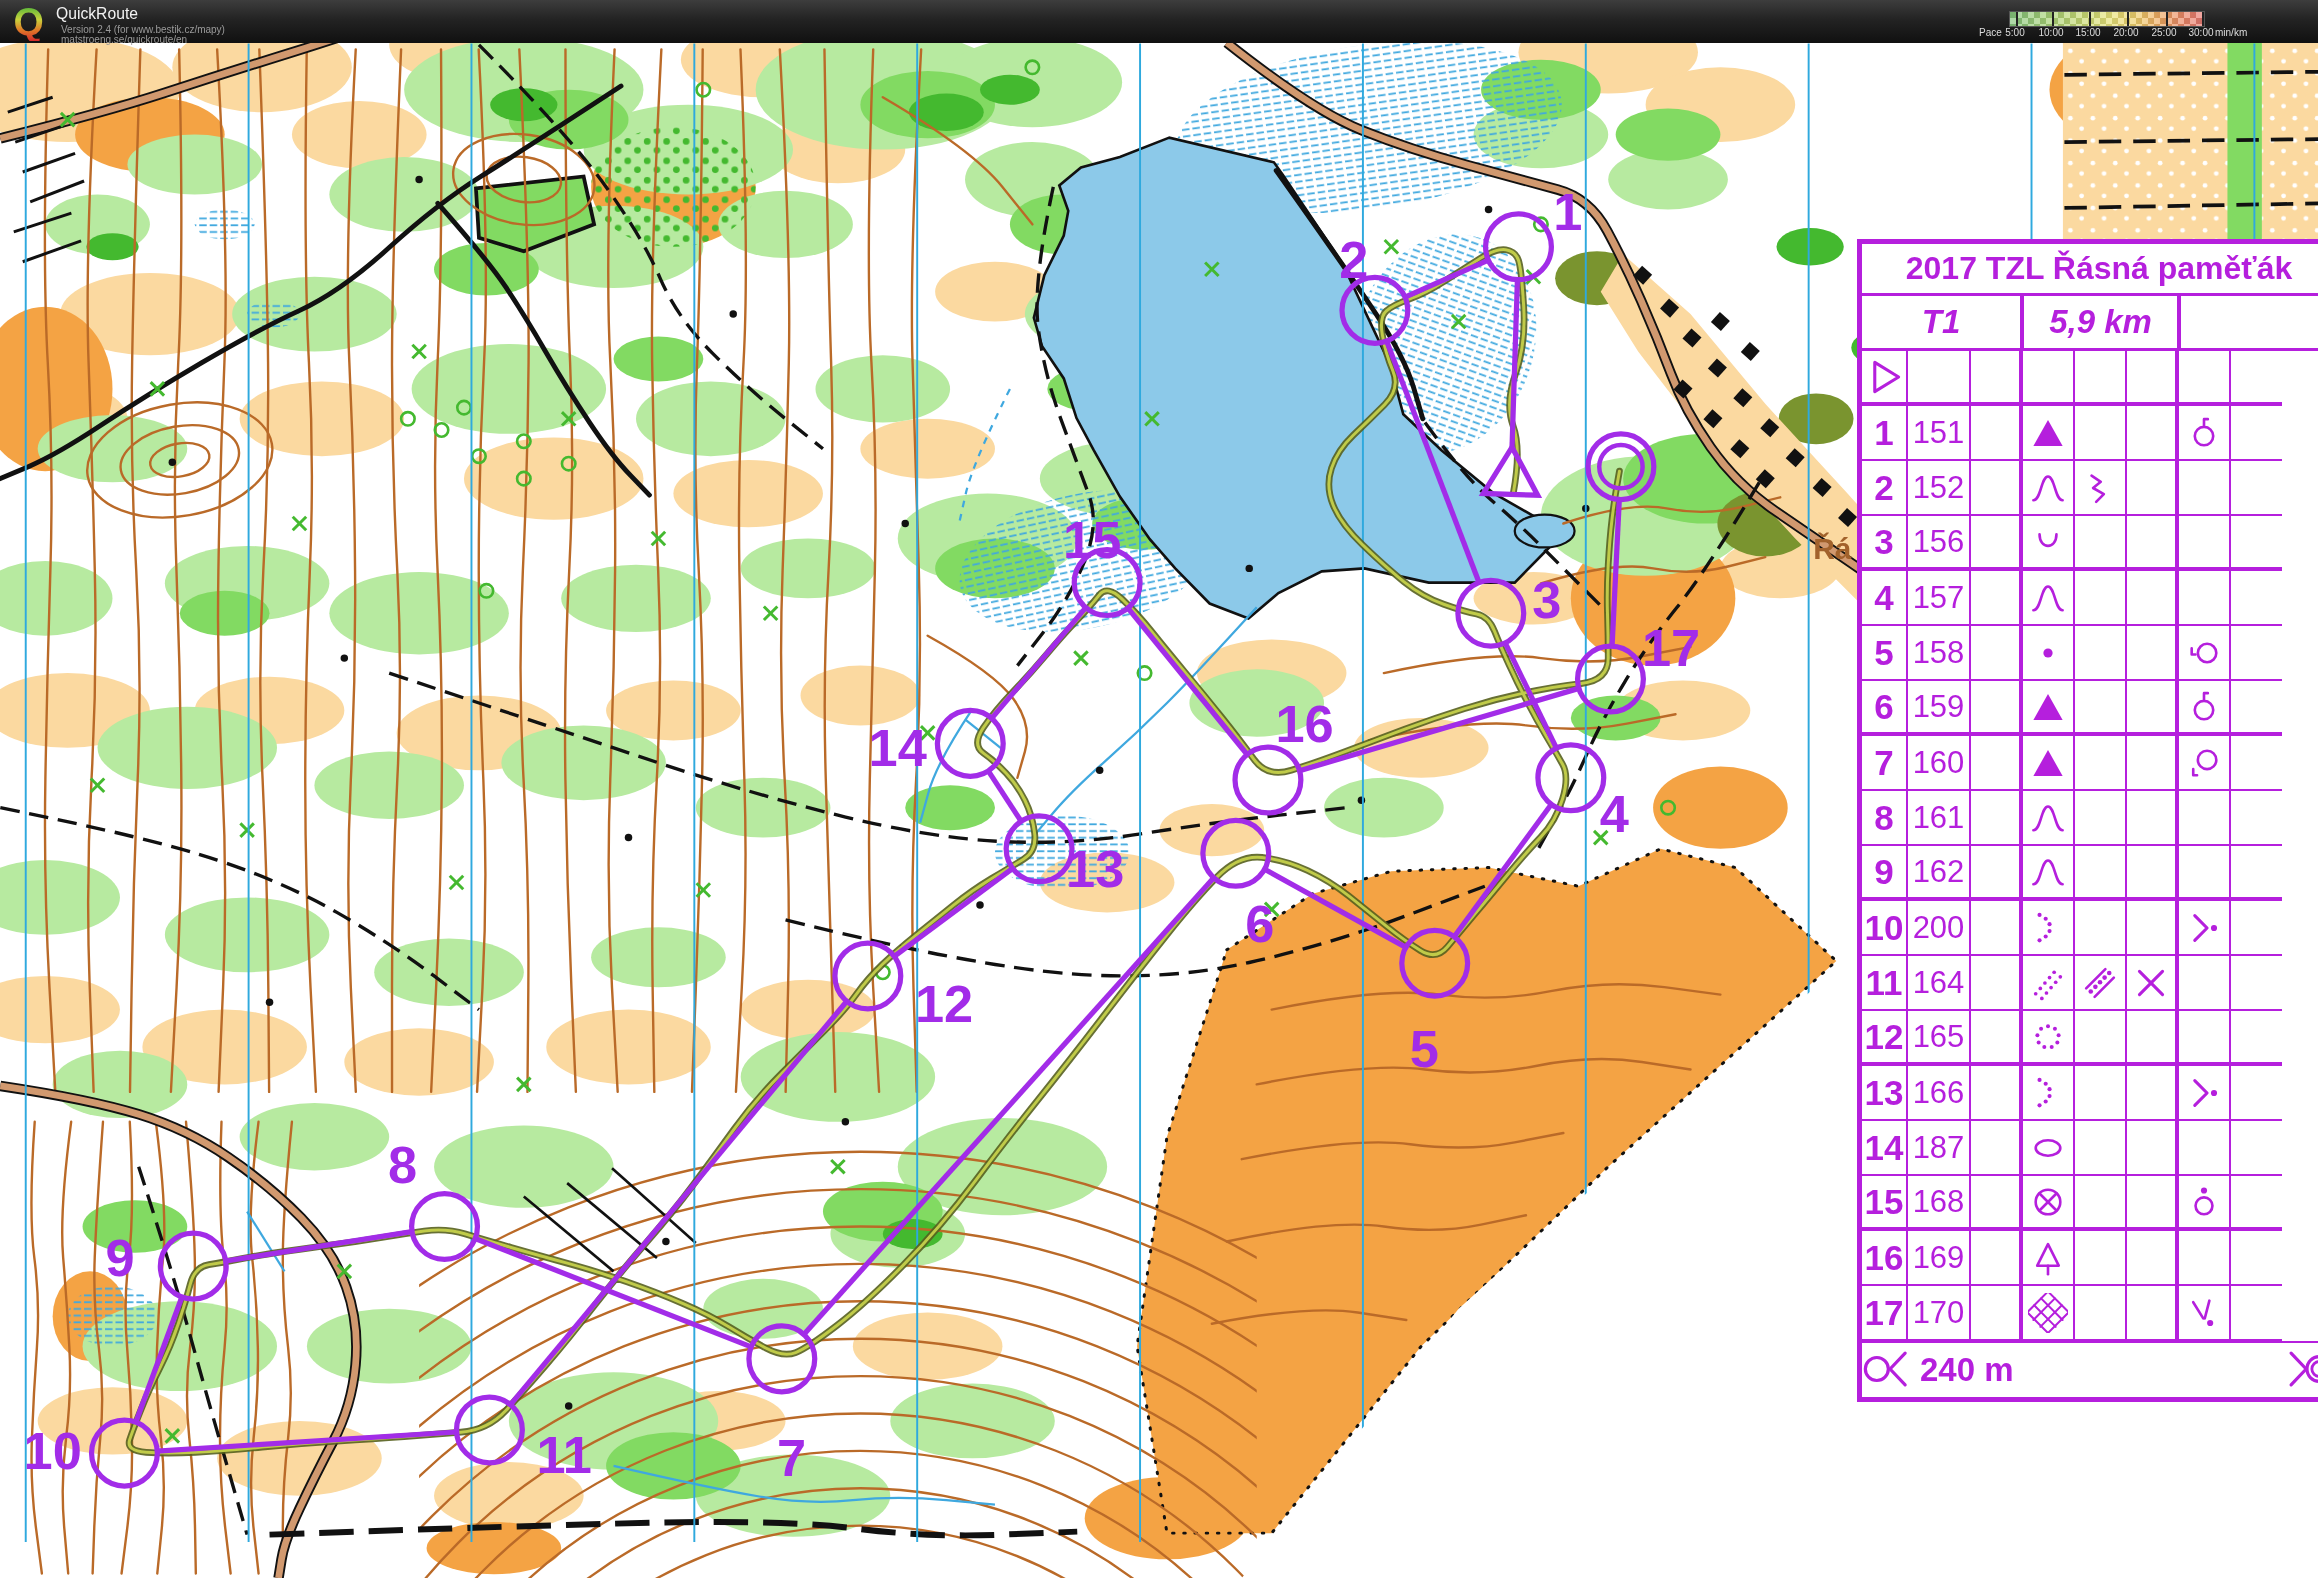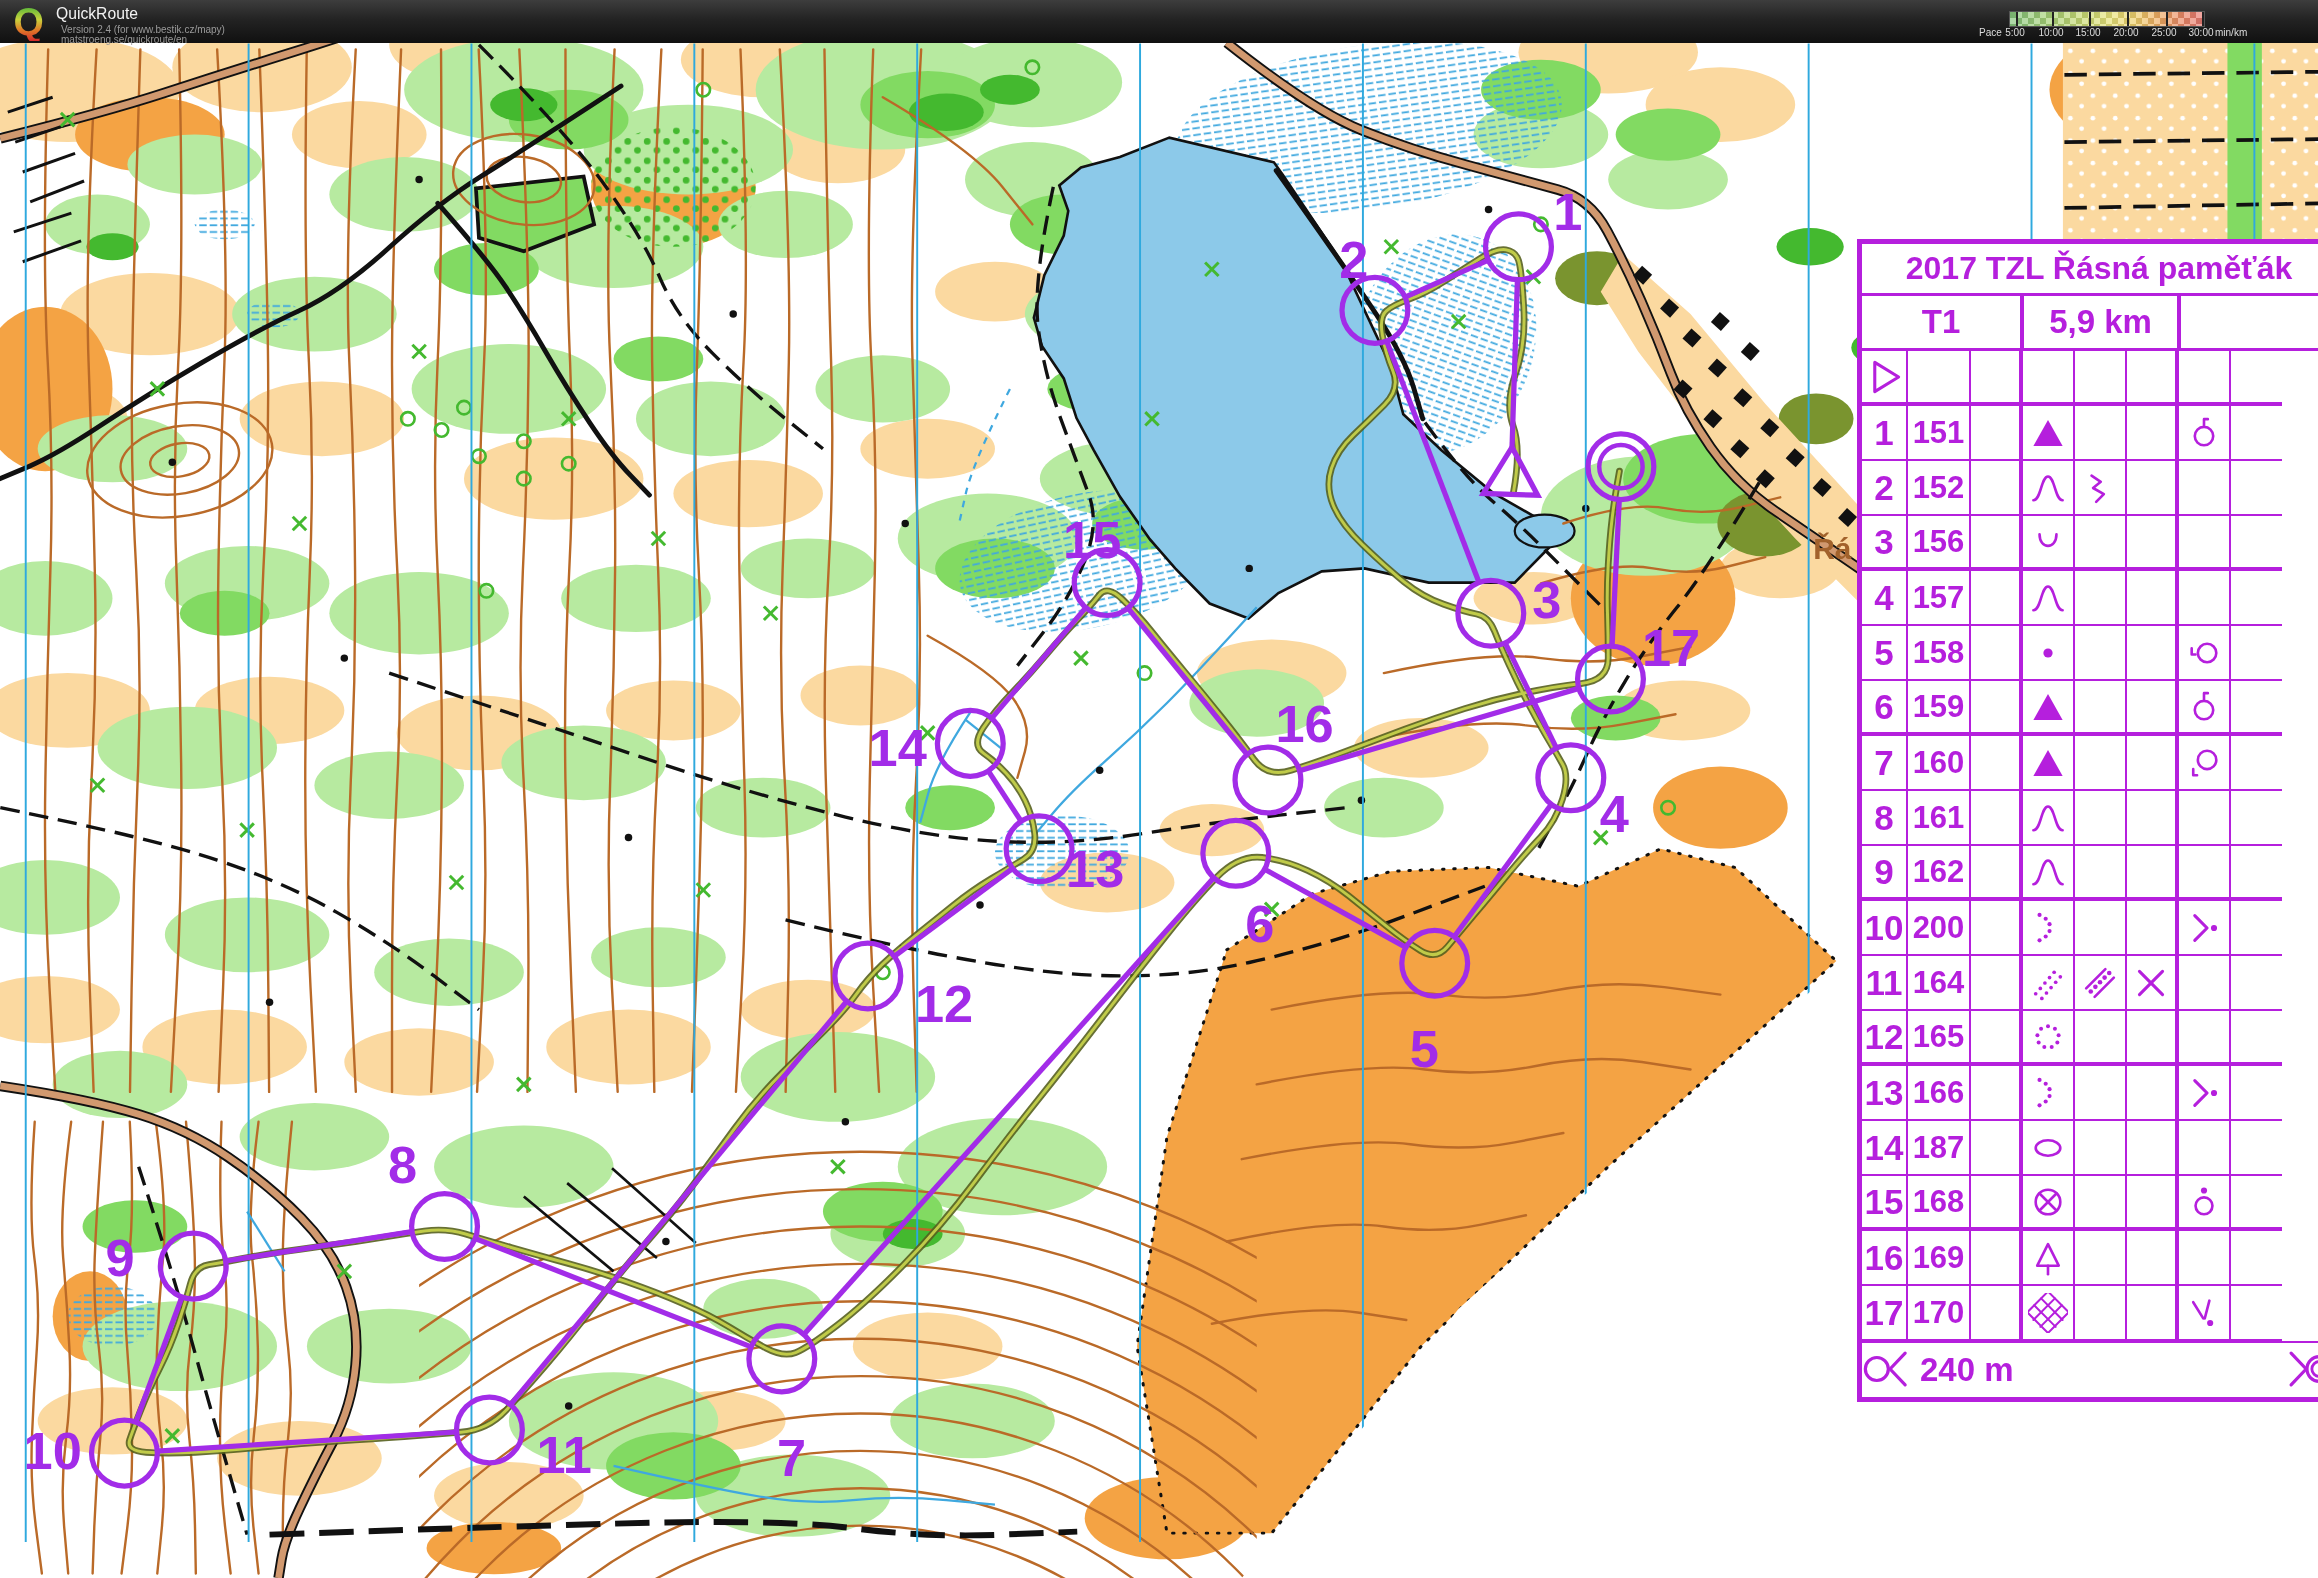--- a/index.html
+++ b/index.html
@@ -26,29 +26,29 @@
   
   #map{position:absolute;left:0;top:0;z-index:1;}
   
   :root{--T:#b51fdd;}
   #cdsheet{position:absolute;left:1857px;top:239px;z-index:20;background:#fff;
     border:5.2px solid var(--T);color:var(--T);}
   #cdTitle{width:474px;height:49px;display:flex;align-items:center;justify-content:center;
     font-size:32px;font-weight:bold;border-bottom:3px solid var(--T);white-space:nowrap;}
   #cdHead2{display:grid;grid-template-columns:162px 157px 103px;height:52px;border-bottom:3px solid var(--T);}
   #cdHead2 > div{display:flex;align-items:center;justify-content:center;font-size:33px;font-weight:bold;}
-  #cdHead2 .thickR{border-right:4.5px solid var(--T);}
+  #cdHead2 .thickR{border-right:4.5px solid var(--T);font-style:italic;}
   .cdrow{display:grid;grid-template-columns:46px 63px 52px 52px 52px 52px 52px 51px;height:55px;}
   .cdrow .c{border-right:2.2px solid var(--T);border-bottom:2.2px solid var(--T);
     display:flex;align-items:center;justify-content:center;overflow:hidden;}
   .cdrow .c:nth-child(3),.cdrow .c:nth-child(6){border-right-width:4.5px;}
   .cdrow .c:last-child{border-right:none;}
   .cdrow.thickb .c{border-bottom-width:4.5px;}
   .cdrow .num{font-size:35px;font-weight:bold;}
-  .cdrow .code{font-size:31px;font-weight:bold;}
+  .cdrow .code{font-size:31px;font-weight:normal;}
   #cdFoot{display:flex;align-items:center;height:54px;border-top:2.2px solid var(--T);}
   #cdFoot .dist{flex:1;text-align:left;font-size:33px;font-weight:bold;}
 </style>
 </head>
 <body>
 <div id="stage">
 
 <svg id="map" width="2319" height="1578" viewBox="0 0 3100 2110">
   <defs>
     <pattern id="marshP" width="14" height="9" patternUnits="userSpaceOnUse">

